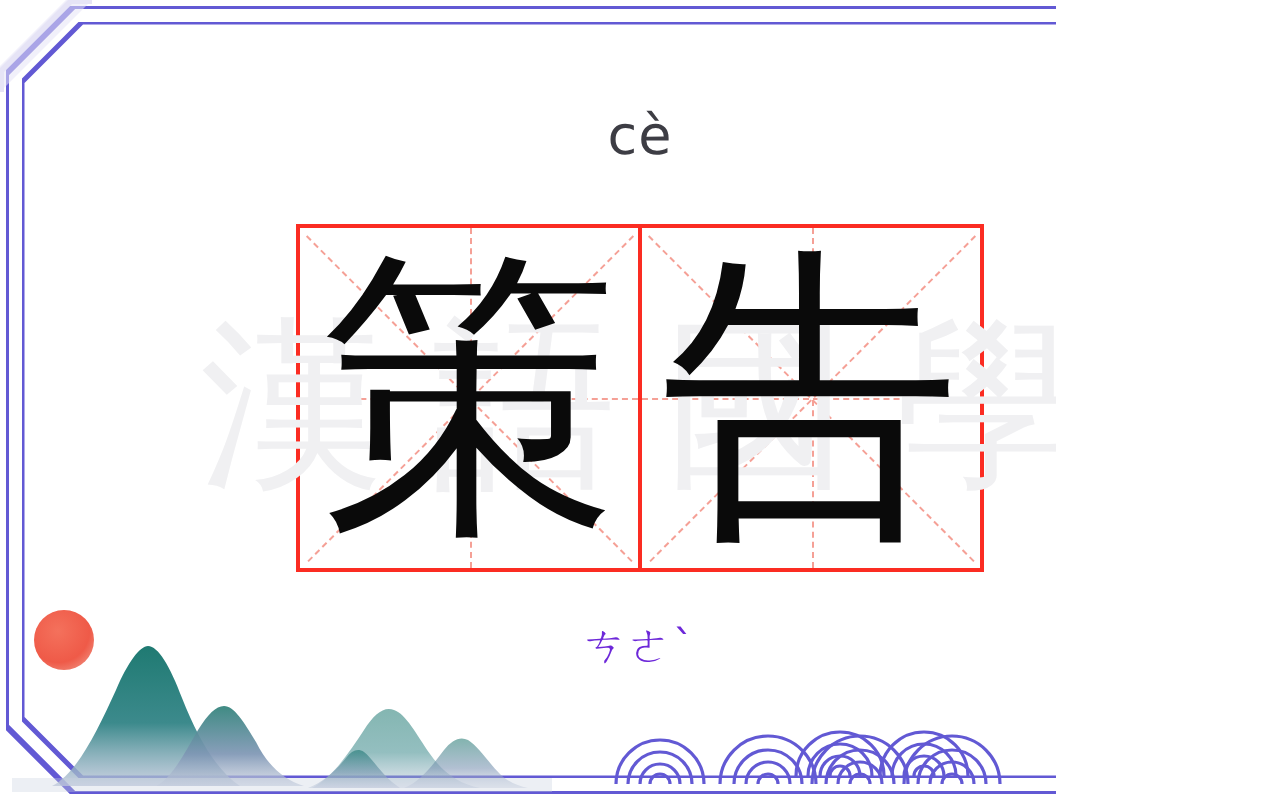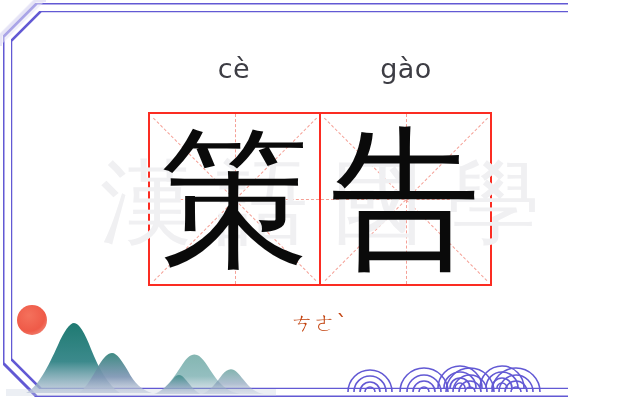--- a/index.html
+++ b/index.html
@@ -7,21 +7,20 @@
     padding: 0;
     background: #ffffff;
   }
   #page {
     position: relative;
     width: 528px;
     height: 400px;
     background: #ffffff;
     overflow: hidden;
     font-family: "Liberation Sans", sans-serif;
-    padding-left: 40px;
   }
 
   
   .border-layer {
     position: absolute;
     pointer-events: none;
   }
   .border-outer {
     left: 3px; top: 3px;
     width: 634px; height: 394px;
@@ -144,21 +143,21 @@
     width: 344px;
     height: 40px;
     display: flex;
   }
   .zhuyin-cell {
     flex: 1 1 0;
     display: flex;
     align-items: center;
     justify-content: center;
     font-size: 21px;
-    color: #c2410c;
+    color: #6d28d9;
     letter-spacing: 1px;
     font-family: "DejaVu Sans", sans-serif;
   }
 
   
   .mountains {
     position: absolute;
     left: 6px;
     bottom: 4px;
     width: 270px;
@@ -195,21 +194,20 @@
 
   <div class="border-layer" style="left:0;top:0;width:46px;height:46px;">
     <svg width="46" height="46" viewBox="0 0 46 46">
       <polygon points="0,46 0,34 34,0 46,0 46,2 36,2 2,36 2,46" fill="#e6e4f5"></polygon>
       <polygon points="0,33 33,0 46,0 0,46" fill="#e6e4f5" opacity="0.55"></polygon>
     </svg>
   </div>
 
   <div class="pinyin-row">
     <div class="pinyin-cell">cè</div>
-    <div class="pinyin-cell">gào</div>
   </div>
 
   <div class="watermark">
     <span>漢</span>
     <span>語</span>
     <span>國</span>
     <span>學</span>
   </div>
 
   <div class="grid-wrap">

